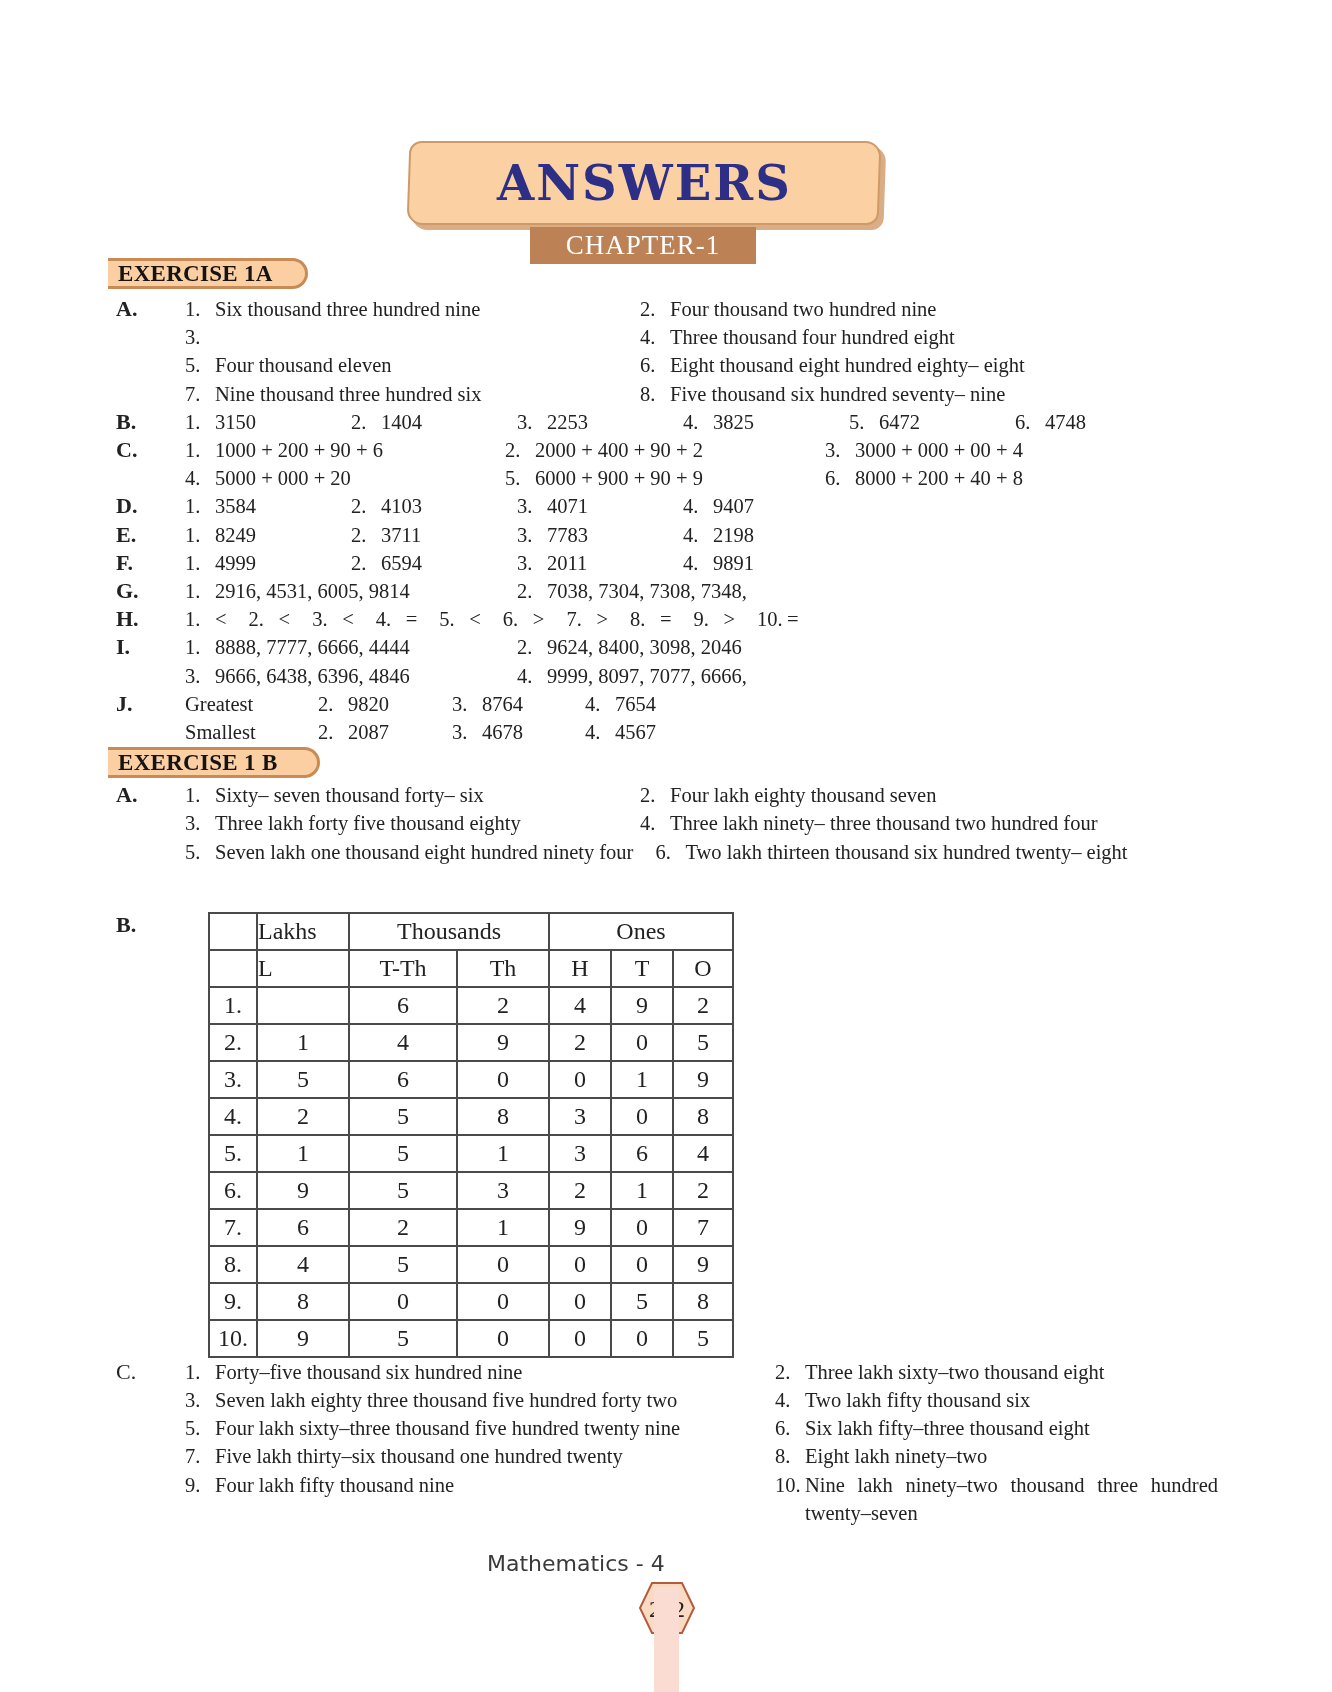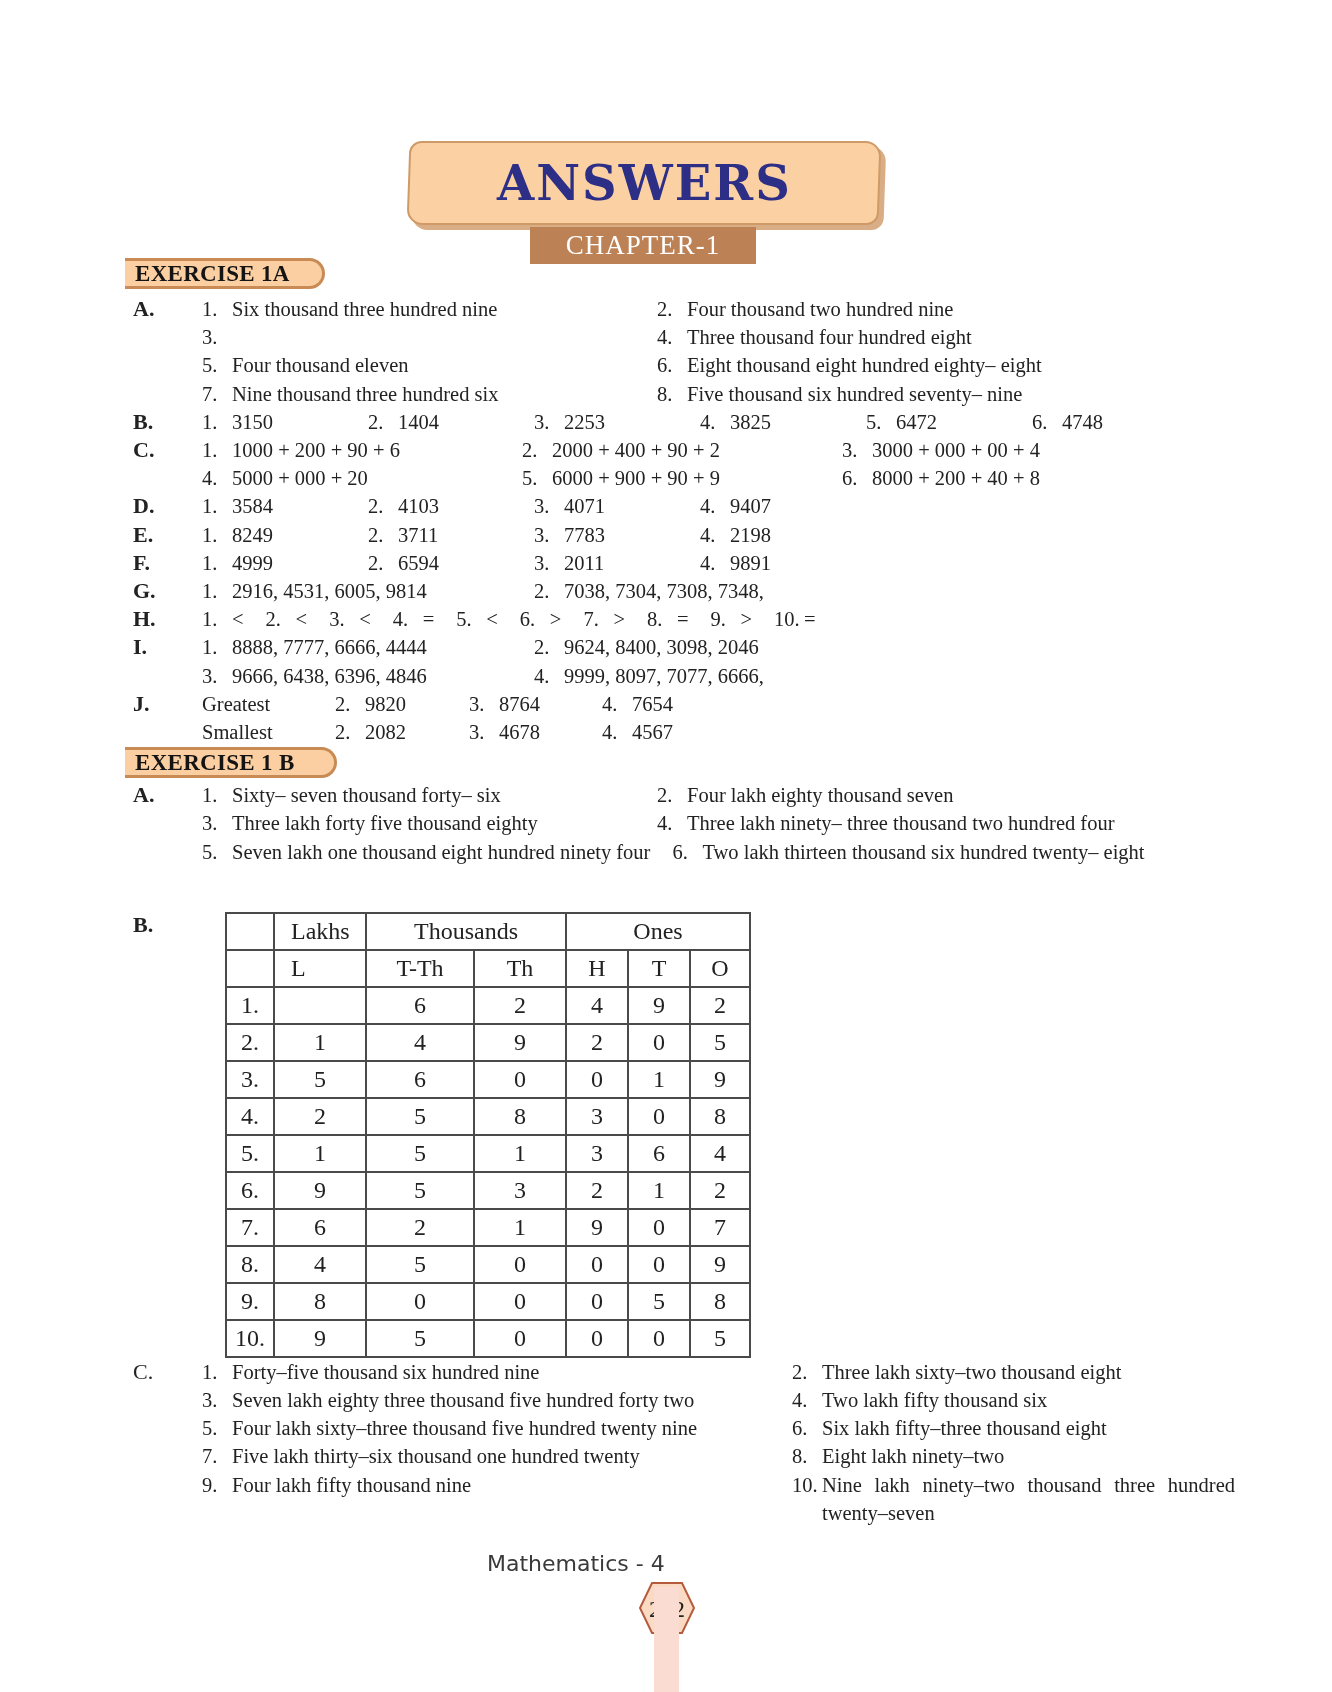--- a/index.html
+++ b/index.html
@@ -13,21 +13,21 @@
           box-shadow:5px 5px 0 rgba(208,154,104,.8);
           display:flex;align-items:center;justify-content:center;}
   .banner-title{font-family:"DejaVu Serif",serif;font-weight:bold;font-size:48px;
           color:var(--title-text);letter-spacing:2px;transform:skewX(2deg);}
 
   
   .chapter-badge{position:absolute;left:530px;top:227px;width:226px;height:37px;
           background:var(--chapter-fill);display:flex;align-items:center;justify-content:center;}
   .chapter-badge span{color:#ffffff;font-weight:normal;font-size:27px;letter-spacing:1px;}
 
-  .content{position:absolute;left:125px;top:258px;width:1132px;}
+  .content{position:absolute;left:108px;top:258px;width:1132px;}
 
   
   .ex-tab{width:200px;height:31px;background:var(--tab-fill);
           border:3px solid var(--tab-border);border-left:none;
           border-radius:0 20px 20px 0;display:flex;align-items:center;
           padding-left:10px;box-sizing:border-box;}
   .ex-tab span{font-weight:bold;font-size:23px;color:#141414;letter-spacing:.3px;}
   #tab1a{margin-bottom:6px;}
   #tab1b{margin-top:1px;margin-bottom:3px;width:212px;}
 
@@ -42,21 +42,21 @@
   .num{min-width:30px;flex:none;}
   .cell.wrap .txt{text-align:justify;}
 
   
   .table-block{display:flex;align-items:flex-start;margin-top:46px;padding-left:8px;}
   .table-block .letter{font-size:22px;}
   table.places{border-collapse:collapse;margin-left:23px;table-layout:fixed;}
   table.places th,table.places td{border:2px solid #4a4a4a;height:35px;
             text-align:center;font-weight:normal;font-size:24px;
             font-family:"Liberation Serif",serif;color:#222;padding:0;}
-  table.places th.left,table.places td.left{text-align:left;padding-left:16px;}
+  table.places th.left,table.places td.left{text-align:left;padding-left:0;}
 
   
   .footer-label{position:absolute;left:487px;top:1551px;font-family:"DejaVu Sans",sans-serif;
             font-size:22px;color:#3a3a3a;}
   .hexagon{position:absolute;left:637px;top:1580px;width:60px;height:56px;}
   .ribbon{position:absolute;left:654px;top:1587px;width:25px;height:105px;
             background:var(--ribbon-fill);}
 </style>
 </head>
 <body>
@@ -329,21 +329,21 @@
             <span class="txt">7654</span>
           </div>
         </div>
         <div class="ans-line">
           <div class="letter"></div>
           <div class="cell" style="width: 133px;">
             <span class="txt">Smallest</span>
           </div>
           <div class="cell" style="width: 134px;">
             <span class="num">2.</span>
-            <span class="txt">2082</span>
+            <span class="txt">2087</span>
           </div>
           <div class="cell" style="width: 133px;">
             <span class="num">3.</span>
             <span class="txt">4678</span>
           </div>
           <div class="cell auto">
             <span class="num">4.</span>
             <span class="txt">4567</span>
           </div>
         </div>

